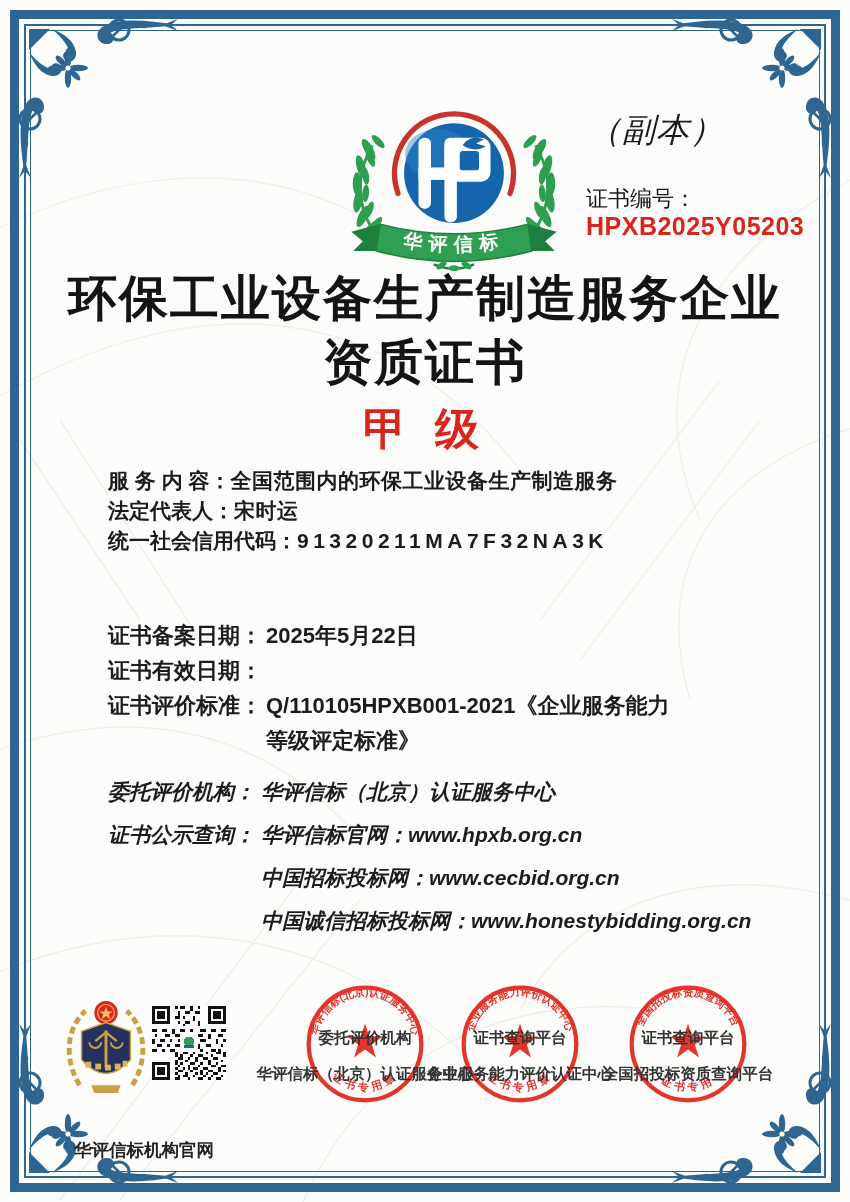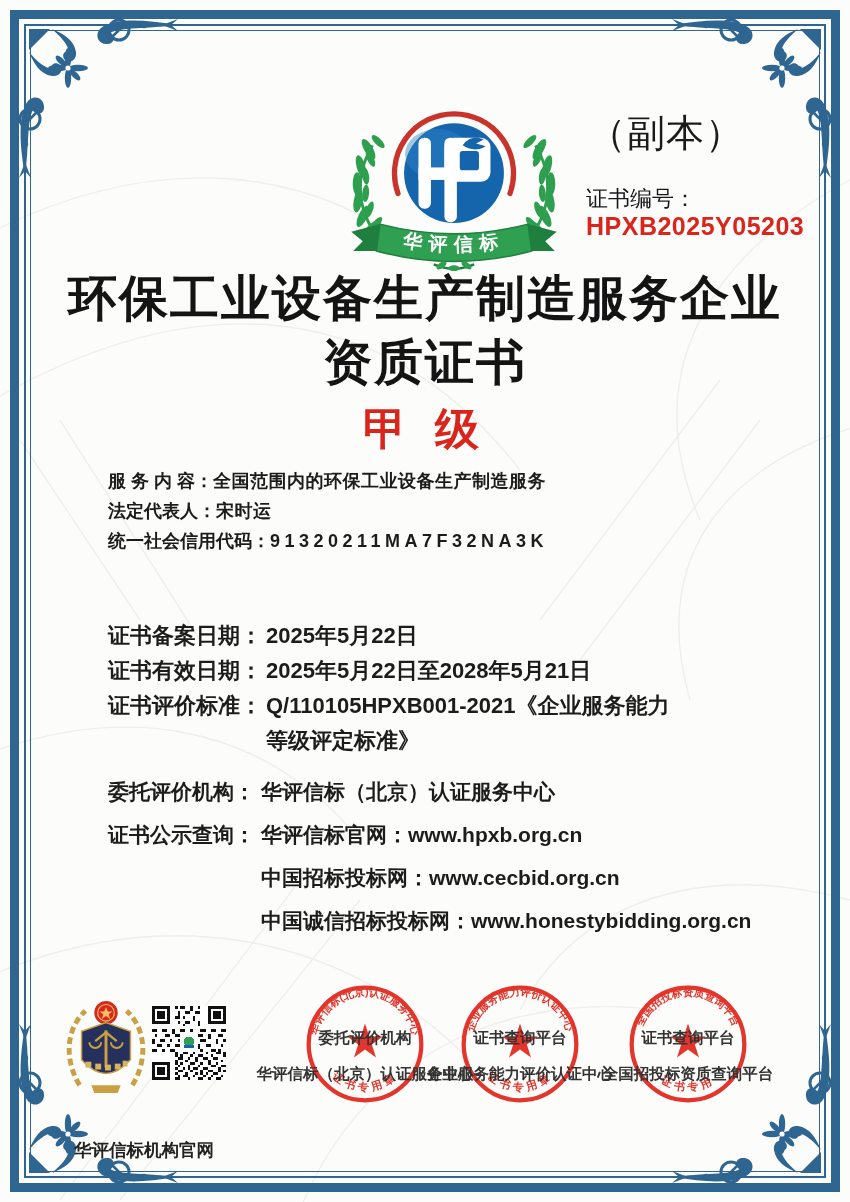--- a/index.html
+++ b/index.html
@@ -12,36 +12,36 @@
   .band{position:absolute;top:10px;left:10px;right:10px;bottom:10px;border:9px solid #2e6591;pointer-events:none;}
   .thin1{position:absolute;top:24px;left:24px;right:24px;bottom:24px;border:2px solid #2e6591;pointer-events:none;}
   .thin2{position:absolute;top:30px;left:30px;right:30px;bottom:30px;border:1px solid #2e6591;pointer-events:none;}
   .corner{position:absolute;width:170px;height:170px;pointer-events:none;}
   .corner.tl{top:16px;left:16px;}
   .corner.tr{top:16px;right:16px;transform:scaleX(-1);}
   .corner.bl{bottom:16px;left:16px;transform:scaleY(-1);}
   .corner.br{bottom:16px;right:16px;transform:scale(-1,-1);}
   
   .logo{position:absolute;left:328px;top:82px;width:252px;height:192px;}
-  .copy-label{position:absolute;left:588px;top:108px;font-size:38px;font-weight:500;color:#1b1b1b;letter-spacing:1px;}
+  .copy-label{position:absolute;left:588px;top:108px;font-size:33px;font-weight:500;color:#1b1b1b;letter-spacing:1px;font-style:italic;}
   .certno-label{position:absolute;left:586px;top:184px;font-size:22px;font-weight:400;color:#17171c;}
   .certno-value{position:absolute;left:586px;top:212px;font-size:25px;font-weight:800;color:#d9251c;letter-spacing:0.5px;}
   
   .title{position:absolute;left:0;right:0;top:266px;text-align:center;font-size:49px;line-height:64px;font-weight:900;color:#141414;letter-spacing:2px;}
   .grade{position:absolute;left:0;right:0;top:400px;text-align:center;font-size:44px;font-weight:900;color:#d9251c;letter-spacing:8px;}
   
-  .block1{position:absolute;left:108px;top:466px;font-size:18px;line-height:30px;font-weight:700;color:#1c1c1c;}
+  .block1{position:absolute;left:108px;top:466px;font-size:21px;line-height:30px;font-weight:700;color:#1c1c1c;}
   .block1 .val{letter-spacing:0.5px;}
   .block1 .code{letter-spacing:4.5px;}
   .block2{position:absolute;left:108px;top:618px;font-size:22px;line-height:35px;font-weight:700;color:#1c1c1c;}
   .block2 .row{display:flex;}
   .block2 .lbl{flex:0 0 158px;}
   .block2 .val{white-space:pre-line;}
   .block3{position:absolute;left:108px;top:770px;font-size:21px;line-height:43px;font-weight:700;color:#1c1c1c;}
-  .block3 .row{display:flex;}
+  .block3 .row{display:flex;font-style:italic;}
   .block3 .lbl{flex:0 0 153px;}
   
   .emblem{position:absolute;left:62px;top:998px;width:88px;height:100px;}
   .qr{position:absolute;left:152px;top:1006px;width:74px;height:74px;}
   .footer-caption{position:absolute;left:52px;top:1090px;width:184px;text-align:center;font-size:17.5px;font-weight:700;color:#222;margin-top:48px;}
   .sealcol{position:absolute;top:980px;width:190px;height:132px;}
   .sealcol.c1{left:270px;} .sealcol.c2{left:425px;} .sealcol.c3{left:593px;}
   .sealcol svg.sealimg{position:absolute;left:50%;top:0;transform:translateX(-50%);opacity:0.92;}
   .sealcol .l1{position:absolute;top:48px;left:50%;transform:translateX(-50%);width:max-content;font-size:15.5px;font-weight:700;color:#333;z-index:2;}
   .sealcol .l2{position:absolute;top:84px;left:50%;transform:translateX(-50%);width:max-content;font-size:15.5px;font-weight:700;color:#333;z-index:2;}
@@ -198,21 +198,20 @@
   <div><span>统一社会信用代码：</span><span class="val code">91320211MA7F32NA3K</span></div>
 </div>
 
 <div class="block2">
   <div class="row">
       <span class="lbl">证书备案日期：</span>
       <span class="val">2025年5月22日</span>
     </div>
   <div class="row">
       <span class="lbl">证书有效日期：</span>
-      <span class="val">2025年5月22日至2028年5月21日</span>
     </div>
   <div class="row">
       <span class="lbl">证书评价标准：</span>
       <span class="val">Q/110105HPXB001-2021《企业服务能力
 等级评定标准》</span>
     </div>
 </div>
 
 <div class="block3">
   <div class="row">

